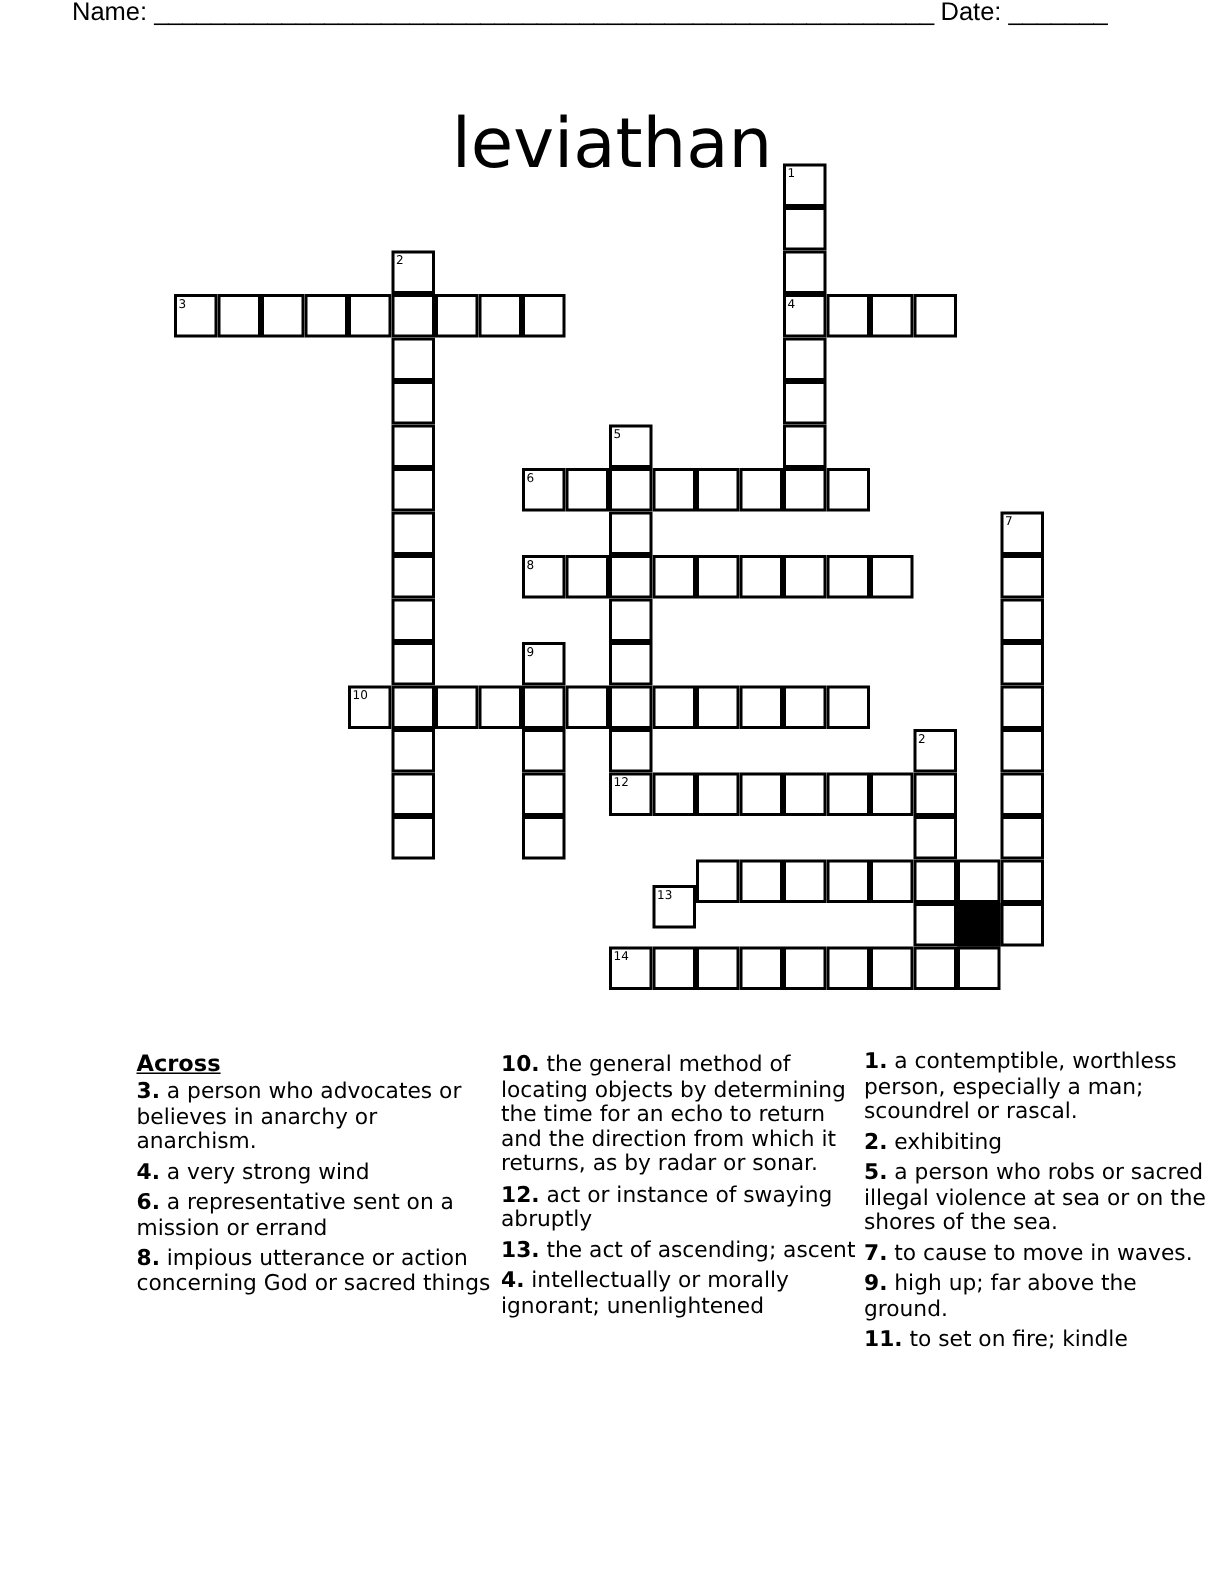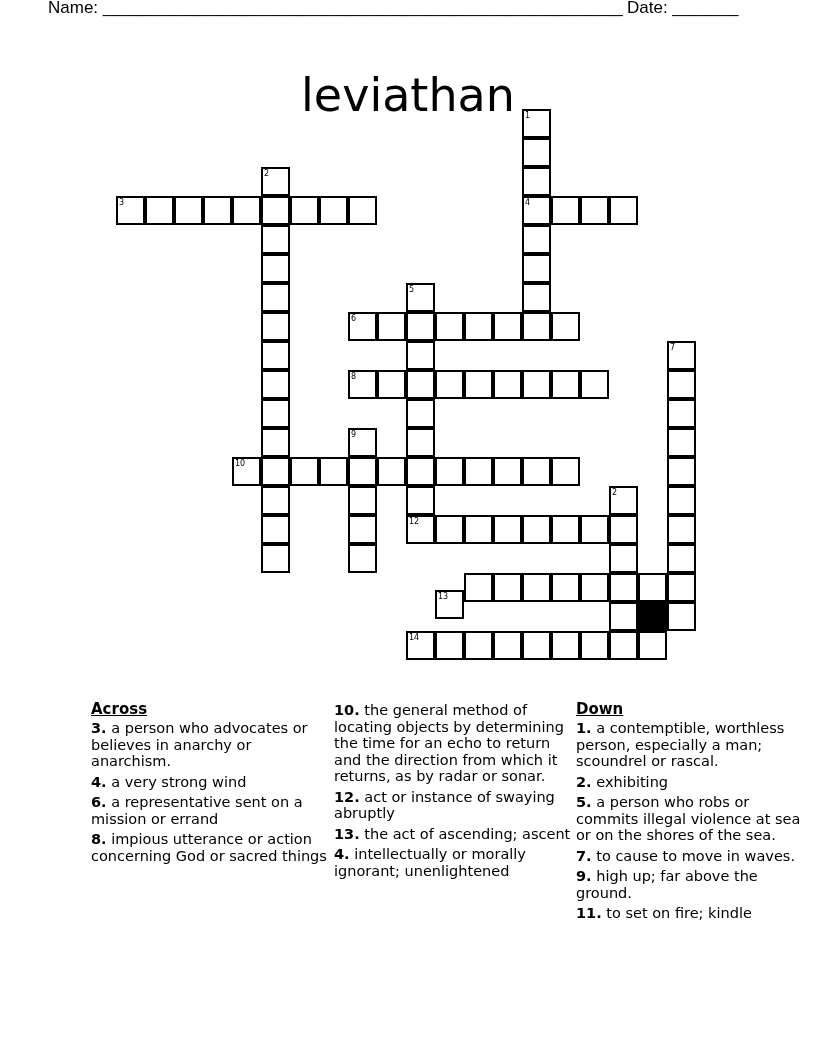--- a/index.html
+++ b/index.html
@@ -171,20 +171,19 @@
 </div>
 
 <div class="col" style="left:291px;top:702px;">
   <div class="clue"><b>10.</b><span> the general method of locating objects by determining the time for an echo to return and the direction from which it returns, as by radar or sonar.</span></div>
   <div class="clue"><b>12.</b><span> act or instance of swaying abruptly</span></div>
   <div class="clue"><b>13.</b><span> the act of ascending; ascent</span></div>
   <div class="clue"><b>4.</b><span> intellectually or morally ignorant; unenlightened</span></div>
 </div>
 
 <div class="col" style="left:533px;width:240px;">
-  <h3>Down</h3>
   <div class="clue"><b>1.</b><span> a contemptible, worthless person, especially a man; scoundrel or rascal.</span></div>
   <div class="clue"><b>2.</b><span> exhibiting</span></div>
-  <div class="clue"><b>5.</b><span> a person who robs or commits illegal violence at sea or on the shores of the sea.</span></div>
+  <div class="clue"><b>5.</b><span> a person who robs or sacred illegal violence at sea or on the shores of the sea.</span></div>
   <div class="clue"><b>7.</b><span> to cause to move in waves.</span></div>
   <div class="clue"><b>9.</b><span> high up; far above the ground.</span></div>
   <div class="clue"><b>11.</b><span> to set on fire; kindle</span></div>
 </div>
 
 </body></html>

